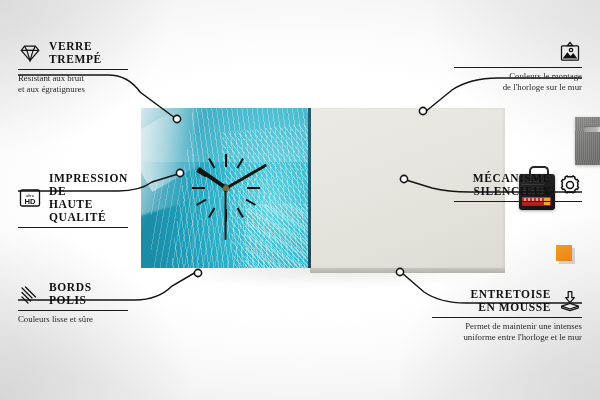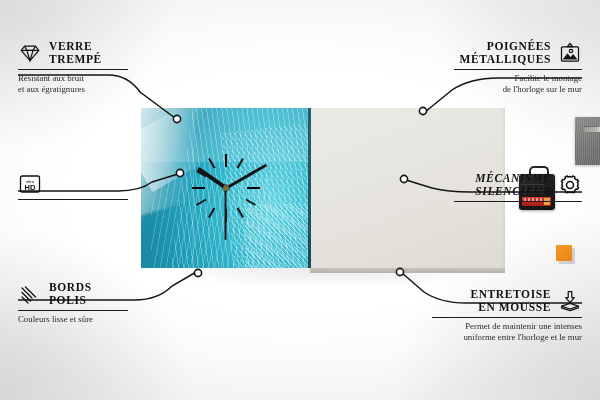--- a/index.html
+++ b/index.html
@@ -281,20 +281,22 @@
 
   <div class="callout left" style="left:18px;top:172px;width:110px;">
     <div class="co-head">
       <span class="icon">
         <svg viewBox="0 0 24 24">
           <rect x="2.5" y="4" width="19" height="16" rx="1.6" fill="none" stroke="#111" stroke-width="1.3"></rect>
           <text x="12" y="11" font-family="Liberation Sans, sans-serif" font-size="4.4" text-anchor="middle" fill="#111">ultra</text>
           <text x="12" y="18" font-family="Liberation Sans, sans-serif" font-size="7.6" font-weight="bold" text-anchor="middle" fill="#111">HD</text>
         </svg>
       </span>
+      <span class="co-title">IMPRESSION DE
+HAUTE QUALITÉ</span>
     </div>
     <div class="co-rule" style="width:110px"></div>
   </div>
 
   <div class="callout left" style="left:18px;top:281px;width:110px;">
     <div class="co-head">
       <span class="icon">
         <svg viewBox="0 0 24 24">
             <g stroke="#111" stroke-width="1.3" stroke-linecap="round">
           <path d="M4,6 L14,16"></path>
@@ -306,39 +308,37 @@
       </span>
       <span class="co-title">BORDS
 POLIS</span>
     </div>
     <div class="co-rule" style="width:110px"></div>
     <div class="co-sub">Couleurs lisse et sûre</div>
   </div>
 
   <div class="callout right" style="left:454px;top:40px;width:128px;">
     <div class="co-head">
-      <span class="co-title" style="text-align:right">POIGNÉES
-MÉTALLIQUES</span>
       <span class="icon">
         <svg viewBox="0 0 24 24">
             <g fill="none" stroke="#111" stroke-width="1.25">
           <path d="M12,2.5 L9.5,5.5 H14.5 Z"></path>
           <rect x="3.5" y="5.8" width="17" height="14.4" rx="1"></rect>
           <path d="M4.6,18.4 L9.4,12.2 L12.6,16 L15.2,13.1 L19.4,18.4 Z" fill="#111" stroke="none"></path>
           <circle cx="13" cy="10" r="1.7"></circle>
         </g>
           </svg>
       </span>
     </div>
     <div class="co-rule" style="width:128px"></div>
-    <div class="co-sub">Facilite le montage
+    <div class="co-sub">Couleurs le montage
 de l'horloge sur le mur</div>
   </div>
 
-  <div class="callout right" style="left:454px;top:172px;width:128px;font-style:italic;">
+  <div class="callout right" style="left:454px;top:172px;width:128px;">
     <div class="co-head">
       <span class="co-title" style="text-align:right">MÉCANISME
 SILENCIEUX</span>
       <span class="icon">
         <svg viewBox="0 0 24 24">
             <g fill="none" stroke="#111" stroke-width="1.5">
           <path d="M12,3.4 l2.1,.5 .9,-1.0 1.9,1.1 -.3,1.3 1.5,1.5 1.3,-.3 1.1,1.9 -1.0,.9 .5,2.1 -.5,2.1 1.0,.9 -1.1,1.9 -1.3,-.3 -1.5,1.5 .3,1.3 -1.9,1.1 -.9,-1.0 -2.1,.5 -2.1,-.5 -.9,1.0 -1.9,-1.1 .3,-1.3 -1.5,-1.5 -1.3,.3 -1.1,-1.9 1.0,-.9 -.5,-2.1 .5,-2.1 -1.0,-.9 1.1,-1.9 1.3,.3 1.5,-1.5 -.3,-1.3 1.9,-1.1 .9,1.0 Z"></path>
           <circle cx="12" cy="12" r="3.5"></circle>
         </g>
           </svg>

